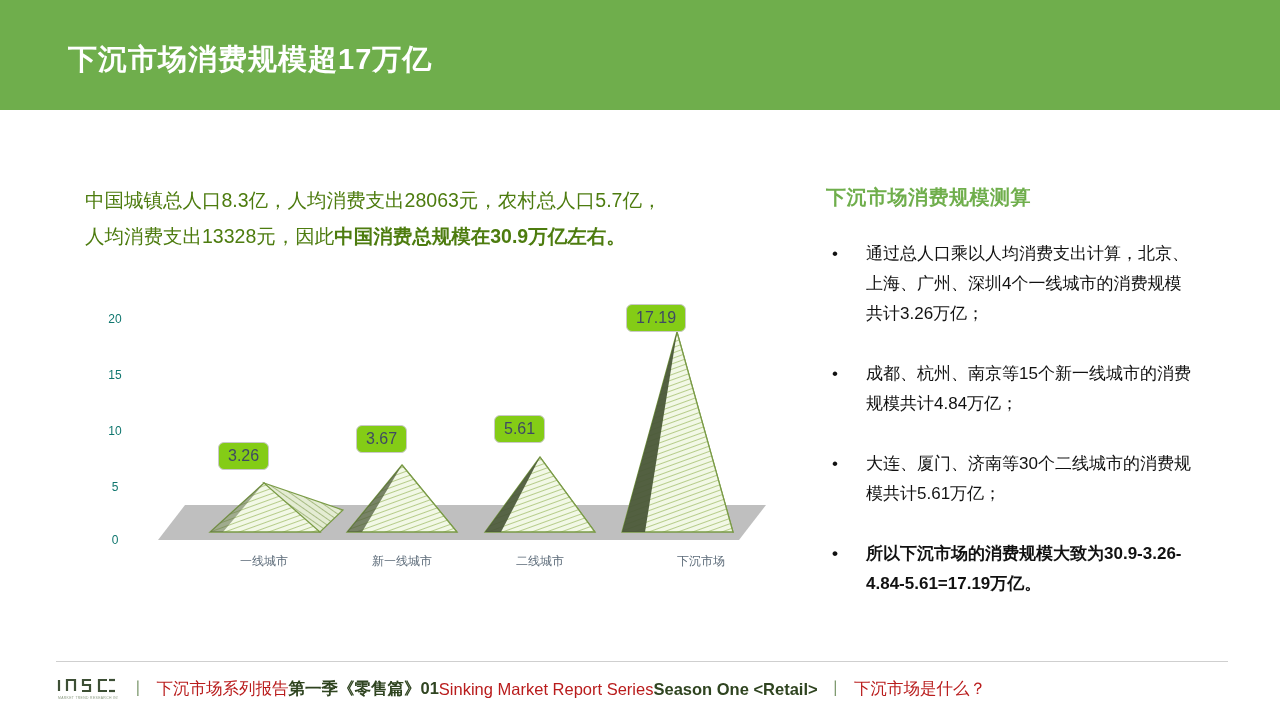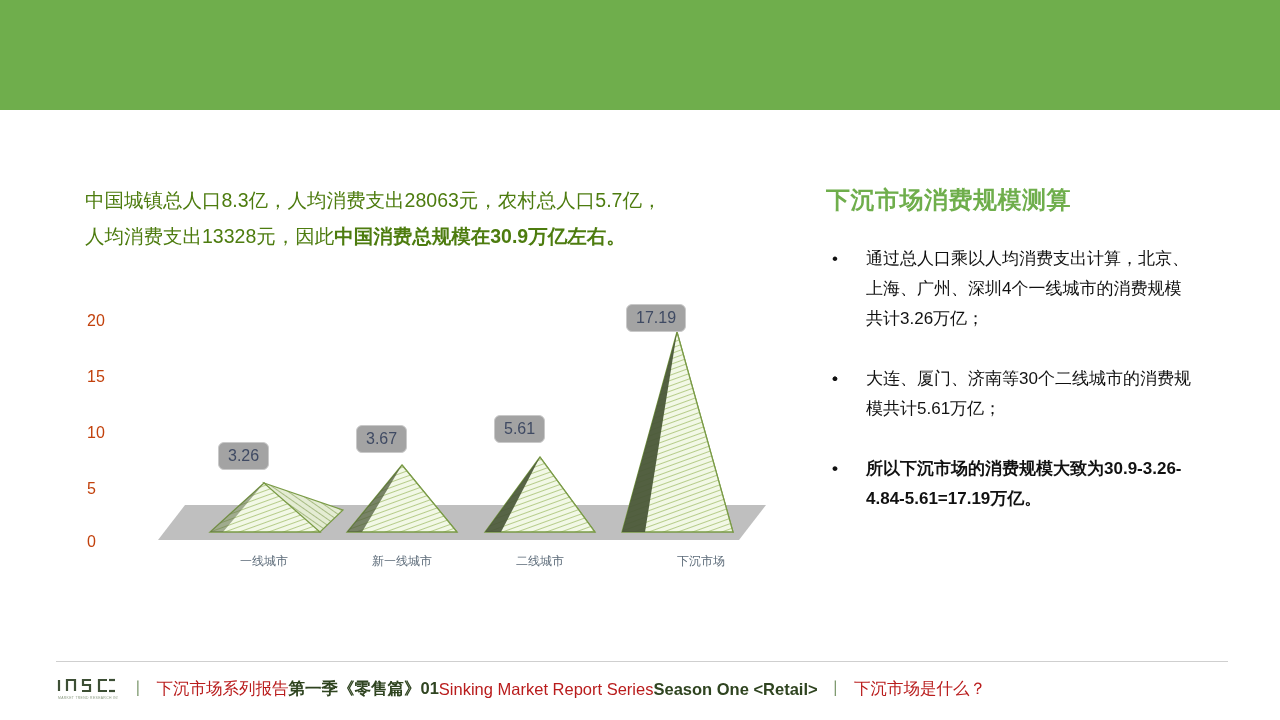--- a/index.html
+++ b/index.html
@@ -28,42 +28,42 @@
   .lead-para{
     position:absolute;left:85px;top:182px;width:660px;
     font-size:19.5px;line-height:36px;color:#4d7c0f;
   }
   .lead-para b{font-weight:bold;}
 
   
   .chart{position:absolute;left:85px;top:295px;width:700px;height:290px;}
   .y-ticks{position:absolute;left:0;top:0;width:58px;height:250px;}
   .y-tick{
-    position:absolute;right:0;width:56px;text-align:left;
-    font-size:16px;color:#c2410c;
+    position:absolute;right:0;width:56px;text-align:center;
+    font-size:12px;color:#0f766e;
   }
   .chart-svg{position:absolute;left:0;top:0;}
   .cat-labels{position:absolute;left:58px;top:258px;width:640px;height:26px;}
   .cat-label{
     position:absolute;text-align:center;width:140px;
     font-size:12px;color:#5b6a78;
   }
   .val-box{
     position:absolute;
-    border:1px solid #c9c9c9;border-radius:6px;background:#a3a3a3;
+    border:1px solid #c9c9c9;border-radius:6px;background:#84cc16;
     font-size:16px;color:#3f4a63;
     padding:3px 9px 4px 9px;
     line-height:19px;
     white-space:nowrap;
   }
 
   
   .right-col{position:absolute;left:826px;top:184px;width:372px;}
   .right-heading{
-    font-size:24px;font-weight:bold;color:#6fae4c;
+    font-size:20px;font-weight:bold;color:#6fae4c;
     letter-spacing:.5px;margin:0 0 28px 0;
   }
   .bullet{
     position:relative;padding-left:40px;margin-bottom:30px;
     font-size:17px;line-height:30px;color:#111111;
   }
   .bullet .dot{
     position:absolute;left:6px;top:0px;font-size:17px;line-height:30px;color:#111;
   }
   .bullet.strong{font-weight:bold;}
@@ -86,20 +86,21 @@
     display:inline-block;
   }
   .logo svg{display:block;}
 </style>
 </head>
 <body>
 
 <div class="slide">
 
   <div class="header-bar"></div>
+  <div class="header-title">下沉市场消费规模超17万亿</div>
 
   <div class="lead-para">
     <span>中国城镇总人口8.3亿，人均消费支出28063元，农村总人口5.7亿，</span><br>
     <span>人均消费支出13328元，因此</span><b>中国消费总规模在30.9万亿左右。</b>
   </div>
 
   <div class="chart">
 
     <div class="y-ticks">
       <div class="y-tick" style="top:17px">20</div>
@@ -173,20 +174,21 @@
   <div class="right-col">
     <div class="right-heading">下沉市场消费规模测算</div>
 
     <div class="bullet">
       <span class="dot">•</span>
       <span>通过总人口乘以人均消费支出计算，北京、上海、广州、深圳4个一线城市的消费规模共计3.26万亿；</span>
     </div>
 
     <div class="bullet">
       <span class="dot">•</span>
+      <span>成都、杭州、南京等15个新一线城市的消费规模共计4.84万亿；</span>
     </div>
 
     <div class="bullet">
       <span class="dot">•</span>
       <span>大连、厦门、济南等30个二线城市的消费规模共计5.61万亿；</span>
     </div>
 
     <div class="bullet strong">
       <span class="dot">•</span>
       <span>所以</span><b>下沉市场的消费规模大致为30.9-3.26-4.84-5.61=17.19万亿。</b>

